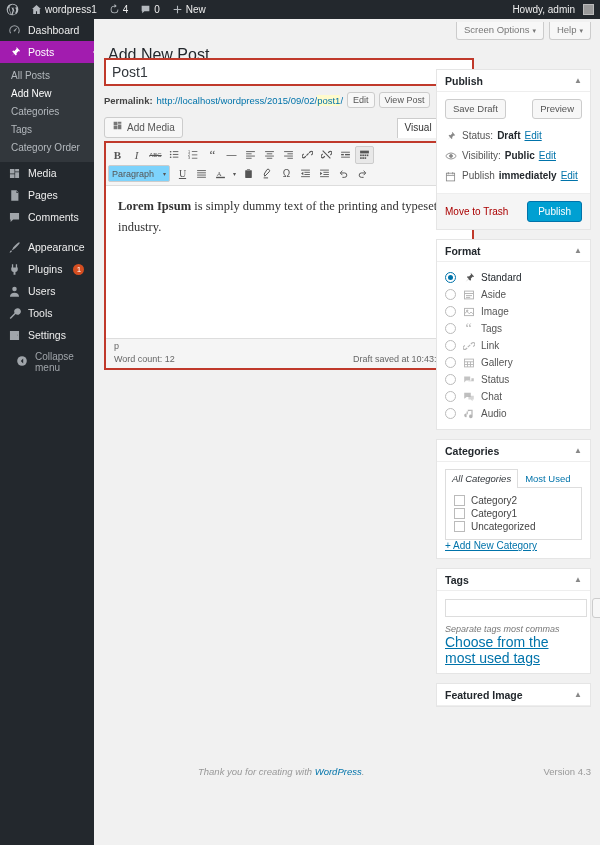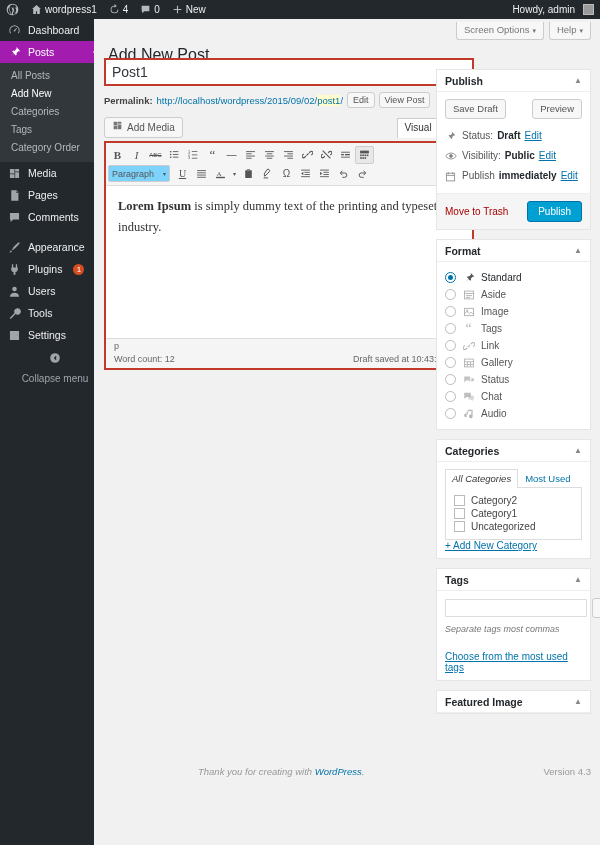--- a/index.html
+++ b/index.html
@@ -56,21 +56,20 @@
   .menu-sep { height: 8px; }
   .badge {
     display: inline-block; background: #d54e21; color: #fff;
     border-radius: 9px; font-size: 8px; line-height: 11px;
     min-width: 11px; text-align: center; padding: 0 3px; margin-left: 4px;
   }
   .collapse {
     display: flex; align-items: center; gap: 7px;
     height: 20px; padding-left: 16px; color: #a0a5aa; font-size: 10px;
     margin-top: 6px;
-    flex-direction: column;
   }
 
   
   #content {
     position: absolute; top: 19px; left: 94px; right: 0; bottom: 0;
     background: #f1f1f1; overflow: hidden;
   }
   #screen-meta {
     position: absolute; top: 3px; right: 9px; display: flex; gap: 5px;
   }
@@ -248,21 +247,21 @@
   
   .tag-row { display: flex; align-items: center; gap: 5px; }
   #tag-input {
     flex: 1; height: 18px; border: 1px solid #ddd; background: #fff;
     font-size: 10px; padding: 0 4px; outline: none;
     font-family: "Liberation Sans", sans-serif;
   }
   .tag-hint {
     font-size: 9px; color: #777; font-style: italic; margin-top: 6px;
   }
-  #most-used-tags { display: block; margin-top: 17px; font-size: 10px; text-decoration: underline; }
+  #most-used-tags { display: block; margin-top: 0; font-size: 14px; text-decoration: underline; }
   #set-featured { font-size: 10px; }
 
   
   #footer {
     position: absolute; bottom: 68px; left: 104px; right: 9px;
     display: flex; align-items: center;
     font-size: 9.5px; color: #999; font-style: italic;
   }
   #footer .right { margin-left: auto; font-style: normal; }
 </style>

